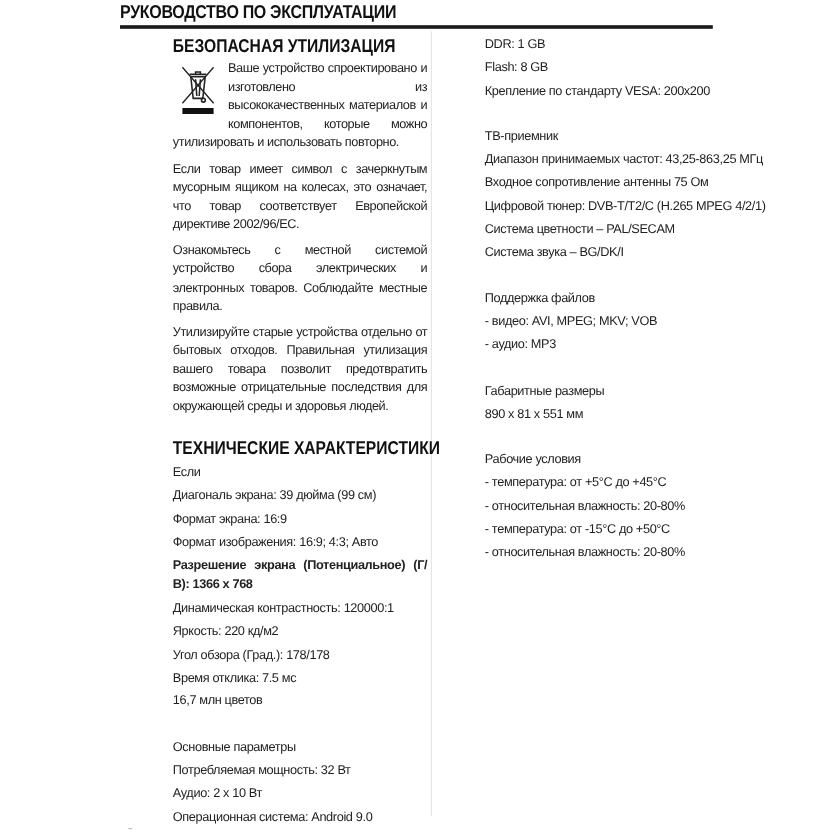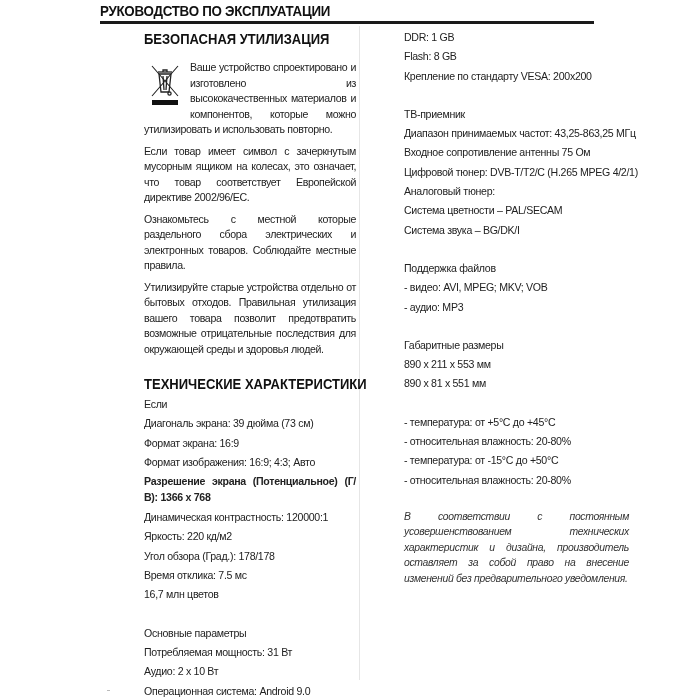--- a/index.html
+++ b/index.html
@@ -30,21 +30,21 @@
     .section-title {
       font-family: "Liberation Sans", sans-serif; font-weight: bold;
       font-size: 15.5px; color: #111; white-space: nowrap;
       transform: scaleX(0.84); transform-origin: left top;
       margin: 0; height: 22px; line-height: 22px;
     }
     .para {
       font-size: 10.6px; line-height: 15.5px; margin: 0 0 6px 0;
       text-align: justify; letter-spacing: -0.35px; color: #222;
     }
-    .intro-block { position: relative; margin-top: 10px; }
+    .intro-block { position: relative; margin-top: 0; }
     .bin-icon {
       float: left; width: 30px; height: 44px; margin: 2px 10px 2px 6px;
     }
     .spec-line {
       font-size: 10.6px; line-height: 19.3px; margin: 0; color: #222;
       letter-spacing: -0.3px; white-space: nowrap;
     }
     .spec-line.wrap { white-space: normal; text-align: justify; line-height: 15.5px; margin: 2px 0 3px 0; font-weight: bold; }
     .spec-gap { height: 19px; }
     .note {
@@ -71,82 +71,80 @@
         <path d="M9 12 L11 30 L19 30 L21 12 Z"></path>
         <path d="M13 14 L14 28 M17 14 L16 28"></path>
         <circle cx="19.5" cy="31.5" r="1.6"></circle>
         <path d="M2 4 L28 34 M28 4 L2 34" stroke-width="1.1"></path>
       </g>
       <rect x="2" y="38" width="26" height="5" fill="#111"></rect>
     </svg>
     <p class="para">Ваше устройство спроектировано и изготовлено из высококачественных материалов и компонентов, которые можно утилизировать и использовать повторно.</p>
   </div>
   <p class="para">Если товар имеет символ с зачеркнутым мусорным ящиком на колесах, это означает, что товар соответствует Европейской директиве 2002/96/ЕС.</p>
-  <p class="para">Ознакомьтесь с местной которые раздельного сбора электрических и электронных товаров. Соблюдайте местные правила.</p>
+  <p class="para">Ознакомьтесь с местной системой устройство сбора электрических и электронных товаров. Соблюдайте местные правила.</p>
   <p class="para">Утилизируйте старые устройства отдельно от бытовых отходов. Правильная утилизация вашего товара позволит предотвратить возможные отрицательные последствия для окружающей среды и здоровья людей.</p>
 
   <div style="height:10px"></div>
   <h2 class="section-title">ТЕХНИЧЕСКИЕ ХАРАКТЕРИСТИКИ</h2>
 
   <div>
     <p class="spec-line">Если</p>
-    <p class="spec-line">Диагональ экрана: 39 дюйма (73 см)</p>
+    <p class="spec-line">Диагональ экрана: 39 дюйма (99 см)</p>
     <p class="spec-line">Формат экрана: 16:9</p>
     <p class="spec-line">Формат изображения: 16:9; 4:3; Авто</p>
     <p class="spec-line wrap">Разрешение экрана (Потенциальное) (Г/В): 1366 x 768</p>
     <p class="spec-line">Динамическая контрастность: 120000:1</p>
     <p class="spec-line">Яркость: 220 кд/м2</p>
     <p class="spec-line">Угол обзора (Град.): 178/178</p>
     <p class="spec-line">Время отклика: 7.5 мс</p>
     <p class="spec-line">16,7 млн цветов</p>
   </div>
   <div class="spec-gap"></div>
   <div>
     <p class="spec-line">Основные параметры</p>
-    <p class="spec-line">Потребляемая мощность: 31 Вт</p>
+    <p class="spec-line">Потребляемая мощность: 32 Вт</p>
     <p class="spec-line">Аудио: 2 x 10 Вт</p>
     <p class="spec-line">Операционная система: Android 9.0</p>
 
   </div>
 </div>
 
 <div class="col col-right">
   <div>
     <p class="spec-line">DDR: 1 GB</p>
     <p class="spec-line">Flash: 8 GB</p>
     <p class="spec-line">Крепление по стандарту VESA: 200x200</p>
   </div>
   <div class="spec-gap"></div>
   <div>
     <p class="spec-line">ТВ-приемник</p>
     <p class="spec-line">Диапазон принимаемых частот:  43,25-863,25 МГц</p>
     <p class="spec-line">Входное сопротивление антенны 75 Ом</p>
     <p class="spec-line">Цифровой тюнер: DVB-T/T2/C (H.265 MPEG 4/2/1)</p>
-    <p class="spec-line">Аналоговый тюнер:</p>
     <p class="spec-line">Система цветности – PAL/SECAM</p>
     <p class="spec-line">Система звука – BG/DK/I</p>
   </div>
   <div class="spec-gap"></div>
   <div>
     <p class="spec-line">Поддержка файлов</p>
     <p class="spec-line">- видео: AVI, MPEG; MKV; VOB</p>
     <p class="spec-line">- аудио: MP3</p>
   </div>
   <div class="spec-gap"></div>
   <div>
     <p class="spec-line">Габаритные размеры</p>
-    <p class="spec-line">890 x 211 x 553 мм</p>
     <p class="spec-line">890 x 81 x 551 мм</p>
   </div>
   <div class="spec-gap"></div>
   <div>
+    <p class="spec-line">Рабочие условия</p>
     <p class="spec-line">- температура: от +5°С до +45°С</p>
     <p class="spec-line">- относительная влажность: 20-80%</p>
   </div>
   <div>
     <p class="spec-line">- температура: от -15°С до +50°С</p>
     <p class="spec-line">- относительная влажность: 20-80%</p>
   </div>
   <div class="spec-gap"></div>
-  <p class="note">В соответствии с постоянным усовершенствованием технических характеристик и дизайна, производитель оставляет за собой право на внесение изменений без предварительного уведомления.</p>
 </div>
 
 <div class="mark"></div>
 
 </body></html>

